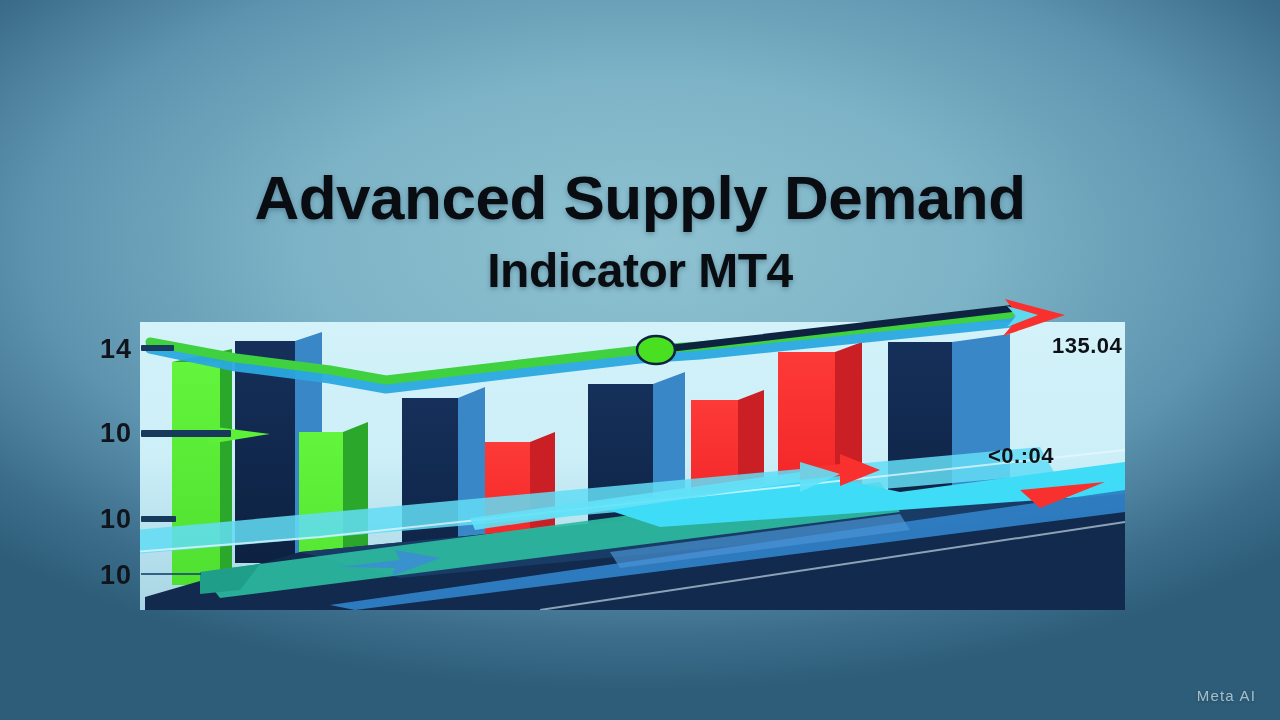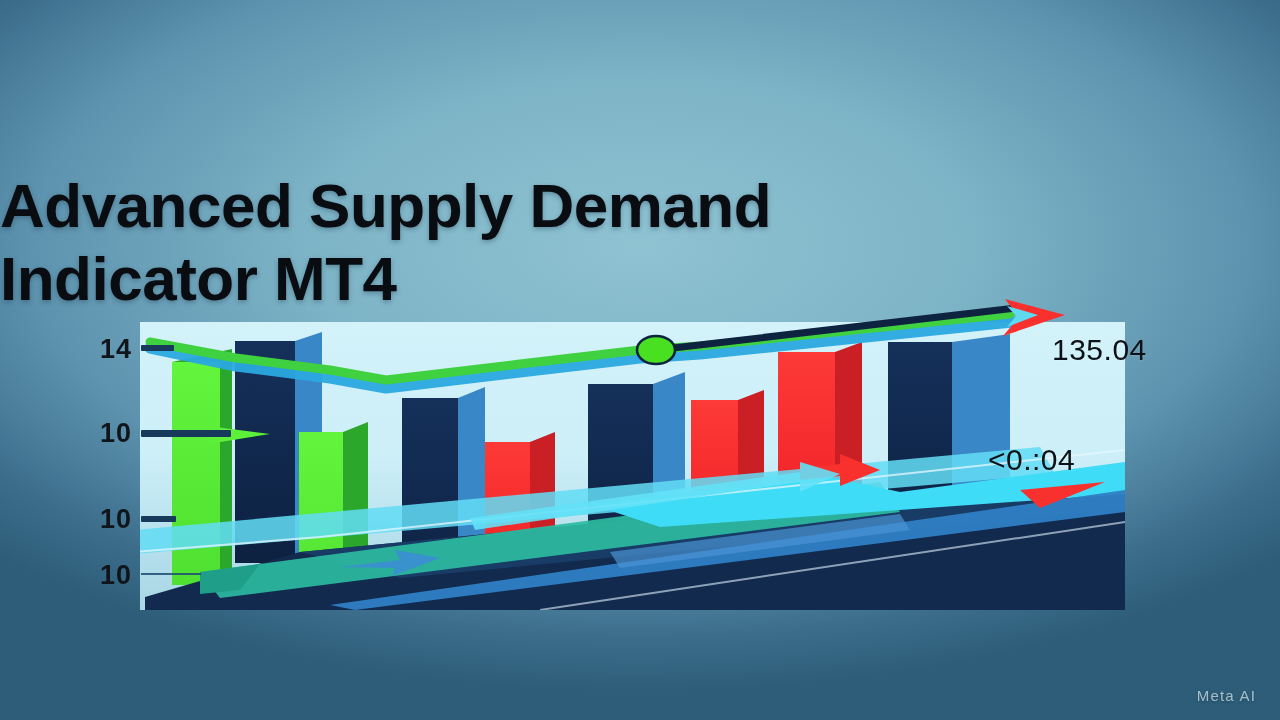--- a/index.html
+++ b/index.html
@@ -8,49 +8,49 @@
     font-family:"Liberation Sans",sans-serif;
     background:#2e5f7a;
   }
   #stage{
     position:relative;width:1280px;height:720px;overflow:hidden;
     background:
       radial-gradient(ellipse 70% 62% at 50% 34%, #8fc3d2 0%, #7db3c6 38%, #5d93ae 68%, #3c6e8c 88%, #2d5d78 100%);
   }
   
   #title{
-    position:absolute;left:0;top:176px;width:1280px;
-    color:#090d12;
+    position:absolute;left:0;top:168px;width:1280px;
+    text-align:center;color:#090d12;
     font-weight:800;letter-spacing:-0.5px;line-height:0.98;
     text-shadow:0 2px 5px rgba(20,50,70,.35);
     pointer-events:none;
   }
   #title .l1{display:block;font-size:62px;}
-  #title .l2{display:block;font-size:62px;margin-top:12px;}
+  #title .l2{display:block;font-size:48px;margin-top:18px;}
 
   
   #plot{
     position:absolute;left:140px;top:322px;width:985px;height:288px;
     background:linear-gradient(180deg,#d3f2fa 0%, #cdeff8 46%, #b9e2ee 72%, #a9d6e4 100%);
     clip-path:polygon(0 0,100% 0,100% 100%,0 100%);
   }
   .svgfull{position:absolute;left:0;top:0;width:100%;height:100%;overflow:visible;}
 
   
   #axis{position:absolute;left:0;top:0;width:1280px;height:540px;pointer-events:none;}
   .axlabel{
     position:absolute;color:#10151c;font-weight:800;font-size:27px;
     letter-spacing:1px;text-align:right;width:60px;
   }
   .axtick{position:absolute;height:6px;background:#16395c;border-radius:1px;}
   .axline{position:absolute;height:2px;background:#1d4a72;opacity:.85;}
 
   
   .readout{
-    position:absolute;color:#0d1218;font-weight:400;font-size:30px;
+    position:absolute;color:#0d1218;font-weight:700;font-size:22px;
     letter-spacing:0.5px;white-space:nowrap;
     text-shadow:0 1px 2px rgba(255,255,255,.15);
   }
   #readout-top{left:1052px;top:333px;}
   #readout-bottom{left:988px;top:443px;}
 
   
   #watermark{
     position:absolute;right:24px;bottom:16px;
     color:#d5e3e8;opacity:.72;font-size:15px;letter-spacing:1.2px;

